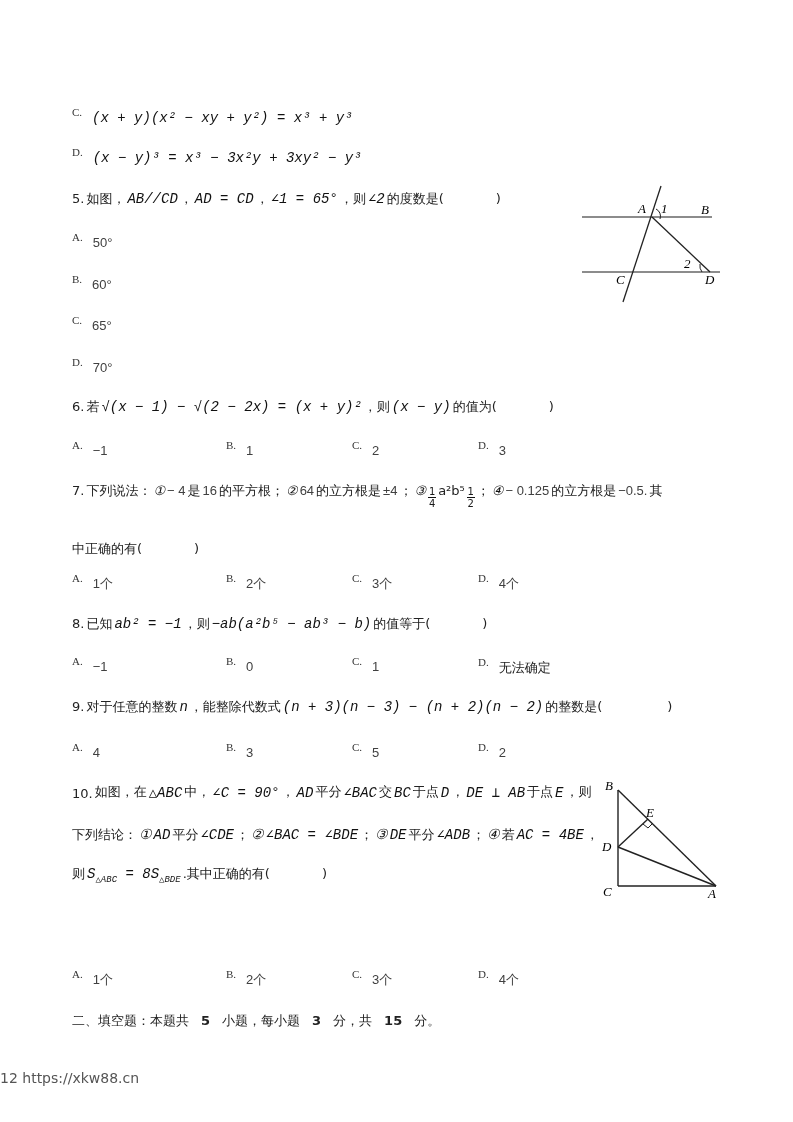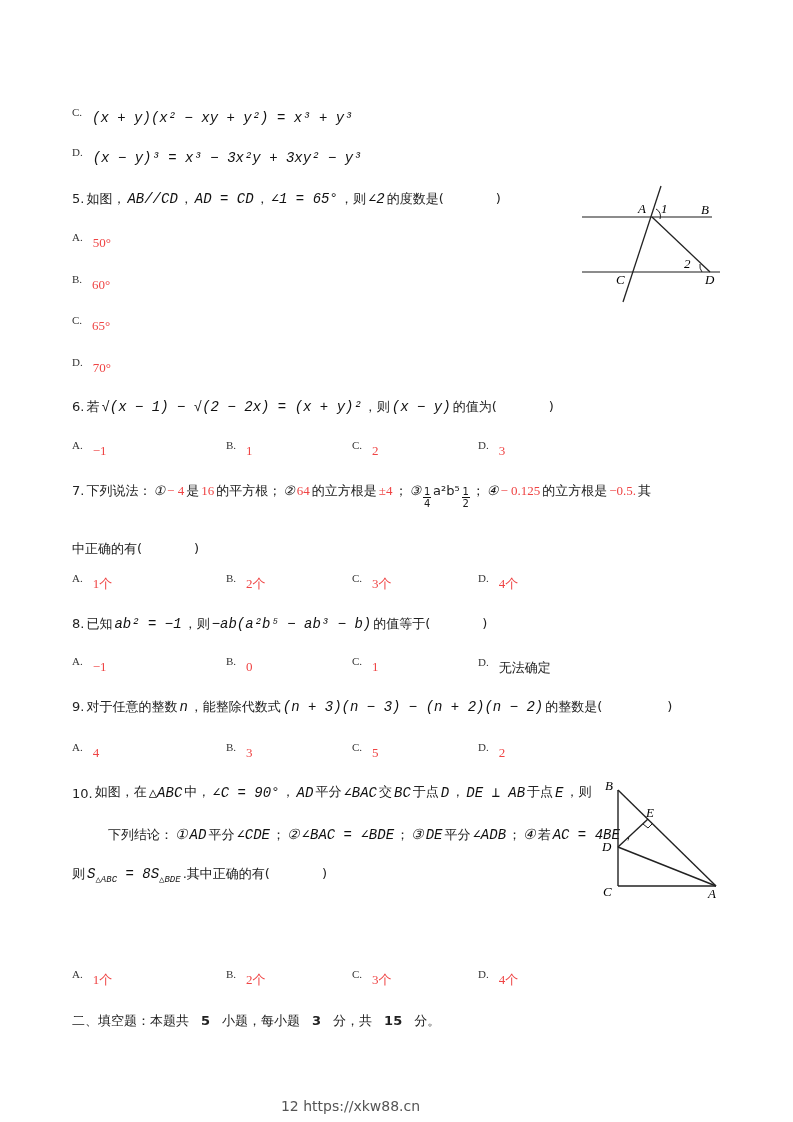--- a/index.html
+++ b/index.html
@@ -2,21 +2,21 @@
 <html><head>
 <meta charset="utf-8">
 <style>
   html, body { margin: 0; padding: 0; background: #ffffff; }
   body { width: 793px; height: 1122px; position: relative; overflow: hidden;
          font-family: "DejaVu Serif", "Liberation Serif", serif; color: #1a1a1a; }
   .abs { position: absolute; white-space: nowrap; }
   .cjk { font-family: "DejaVu Sans", "Liberation Sans", sans-serif; font-size: 13px; color: #222; }
   .lbl { font-family: "Liberation Serif", "DejaVu Serif", serif; font-size: 11px; color: #333; }
   .math { font-family: Liberation Mono, monospace; font-style: italic; font-size: 14px; color: #111; }
-  .num { font-family: Liberation Serif, serif; font-size: 13px; color: #ef4444; }
+  .num { font-family: Liberation Sans, sans-serif; font-size: 13px; color: #404040; }
   .line { position: absolute; white-space: nowrap; display: flex; align-items: baseline; gap: 2px; }
   .opt { position: absolute; display: flex; align-items: baseline; gap: 10px; }
   .opt .lbl { position: relative; top: -6px; }
   .footer { font-family: "DejaVu Sans", "Liberation Sans", sans-serif; font-size: 14px; color: #555; }
   .bold { font-weight: bold; font-family: "DejaVu Sans", "Liberation Sans", sans-serif; }
   svg text { font-family: "Liberation Serif", "DejaVu Serif", serif; font-style: italic; }
   .frac { display: inline-flex; flex-direction: column; align-items: center; font-size: 10px; line-height: 11px; vertical-align: middle; font-family: "DejaVu Sans", sans-serif; }
   .frac .bar { border-top: 1px solid #111; width: 8px; }
   .circ { font-style: italic; font-size: 13px; }
   .sub { font-size: 9px; position: relative; top: 4px; }
@@ -218,21 +218,21 @@
   <span class="cjk">交</span>
   <span class="math">BC</span>
   <span class="cjk">于点</span>
   <span class="math">D</span>
   <span class="cjk">，</span>
   <span class="math">DE ⊥ AB</span>
   <span class="cjk">于点</span>
   <span class="math">E</span>
   <span class="cjk">，则</span>
 </div>
-<div class="line" style="left:72px; top:826px;margin-left:36px;">
+<div class="line" style="left:72px; top:826px;">
   <span class="cjk">下列结论：</span>
   <span class="math">①</span>
   <span class="math">AD</span>
   <span class="cjk">平分</span>
   <span class="math">∠CDE</span>
   <span class="cjk">；</span>
   <span class="math">②</span>
   <span class="math">∠BAC = ∠BDE</span>
   <span class="cjk">；</span>
   <span class="math">③</span>
@@ -285,13 +285,13 @@
 <div class="line" style="left:72px; top:1012px; gap:12px;">
   <span class="cjk">二、填空题：本题共</span>
   <span class="cjk bold">5</span>
   <span class="cjk">小题，每小题</span>
   <span class="cjk bold">3</span>
   <span class="cjk">分，共</span>
   <span class="cjk bold">15</span>
   <span class="cjk">分。</span>
 </div>
 
-<div class="abs footer" style="left:0; width:701px; text-align:center; top:1070px;margin-top:28px;">12 https://xkw88.cn</div>
+<div class="abs footer" style="left:0; width:701px; top:1070px;">12 https://xkw88.cn</div>
 
 </body></html>

